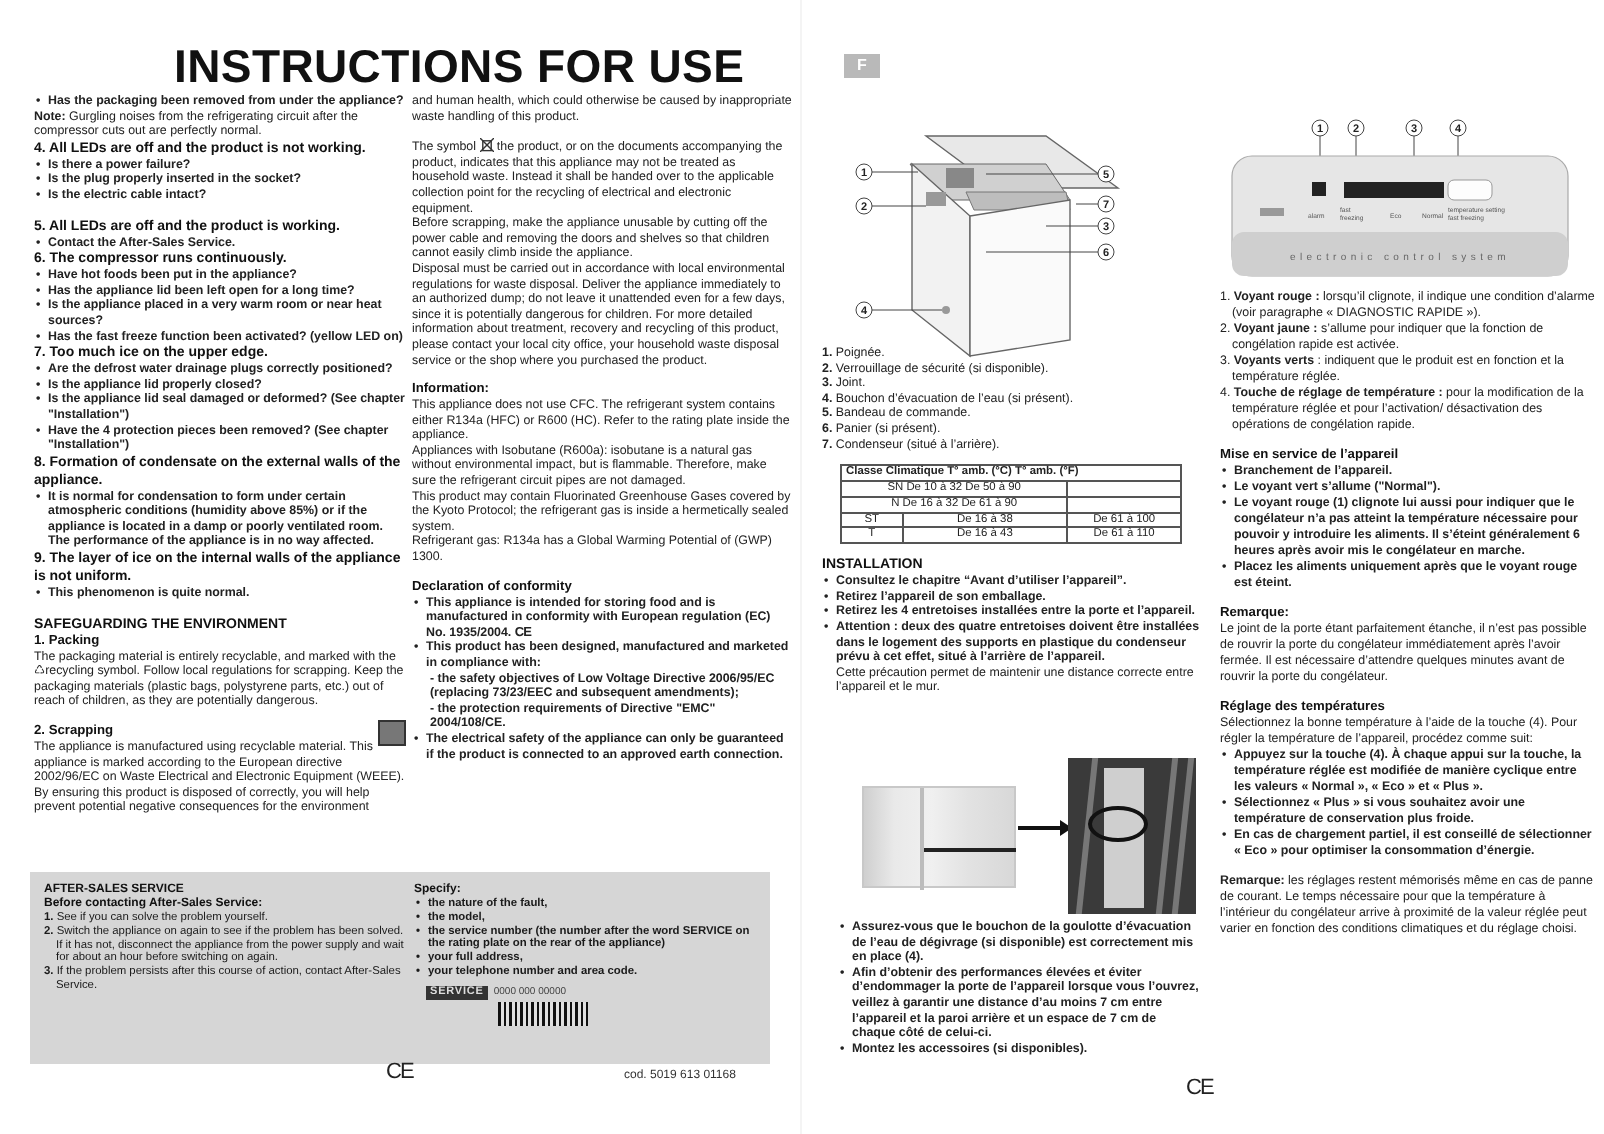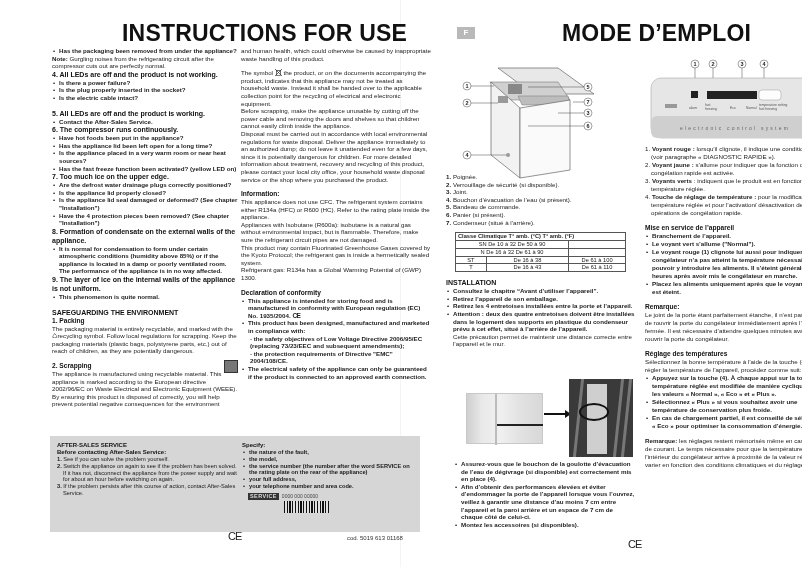--- a/index.html
+++ b/index.html
@@ -1,18 +1,18 @@
 <!DOCTYPE html>
 <html><head>
 <meta charset="utf-8">
 <style>
   * { margin: 0; padding: 0; box-sizing: border-box; }
   html, body { width: 802px; height: 567px; background: #ffffff; overflow: hidden; }
   body { font-family: "Liberation Sans", "DejaVu Sans", sans-serif; color: #1a1a1a; position: relative; }
-  .page { position: absolute; top: 0; height: 567px; margin-left: 35px; }
+  .page { position: absolute; top: 0; height: 567px; }
   .page-left { left: 0; width: 401px; }
   .page-right { left: 401px; width: 401px; }
   .divider { position: absolute; left: 400px; top: 0; width: 1px; height: 567px; background: #f4f4f4; }
 
   .title { position: absolute; top: 20px; font-weight: bold; font-size: 23px; letter-spacing: 0.2px; color: #111; white-space: nowrap; }
   .title-left { left: 87px; }
   .title-right { left: 126px; }
 
   .lang-badge { position: absolute; left: 21px; top: 27px; width: 18px; height: 12px; background: #b9b9b9; color: #fff; font-size: 8px; font-weight: bold; text-align: center; line-height: 12px; }
 
@@ -188,21 +188,20 @@
       <div class="barcode"></div>
     </div>
   </div>
 
   <div class="ce-mark ce-left">CE</div>
   <div class="cod">cod. 5019 613 01168</div>
 </div>
 
 <div class="page page-right">
   <div class="lang-badge">F</div>
-  <div class="title title-right">MODE D’EMPLOI</div>
 
   <svg class="chest" viewBox="0 0 140 120">
     <polygon points="40,8 100,8 136,34 75,34" fill="#e8e8e8" stroke="#666" stroke-width="0.7"></polygon>
     <polygon points="32,22 100,22 112,40 45,40" fill="#d0d0d0" stroke="#666" stroke-width="0.5"></polygon>
     <rect x="50" y="24" width="14" height="10" fill="#888"></rect>
     <polygon points="60,36 110,36 112,45 64,45" fill="#bdbdbd" stroke="#777" stroke-width="0.5"></polygon>
     <polygon points="33,22 62,48 62,118 33,95" fill="#f2f2f2" stroke="#666" stroke-width="0.7"></polygon>
     <polygon points="62,48 112,40 112,110 62,118" fill="#fafafa" stroke="#666" stroke-width="0.7"></polygon>
     <rect x="40" y="36" width="10" height="7" fill="#999"></rect>
     <circle cx="50" cy="95" r="2" fill="#999"></circle>

